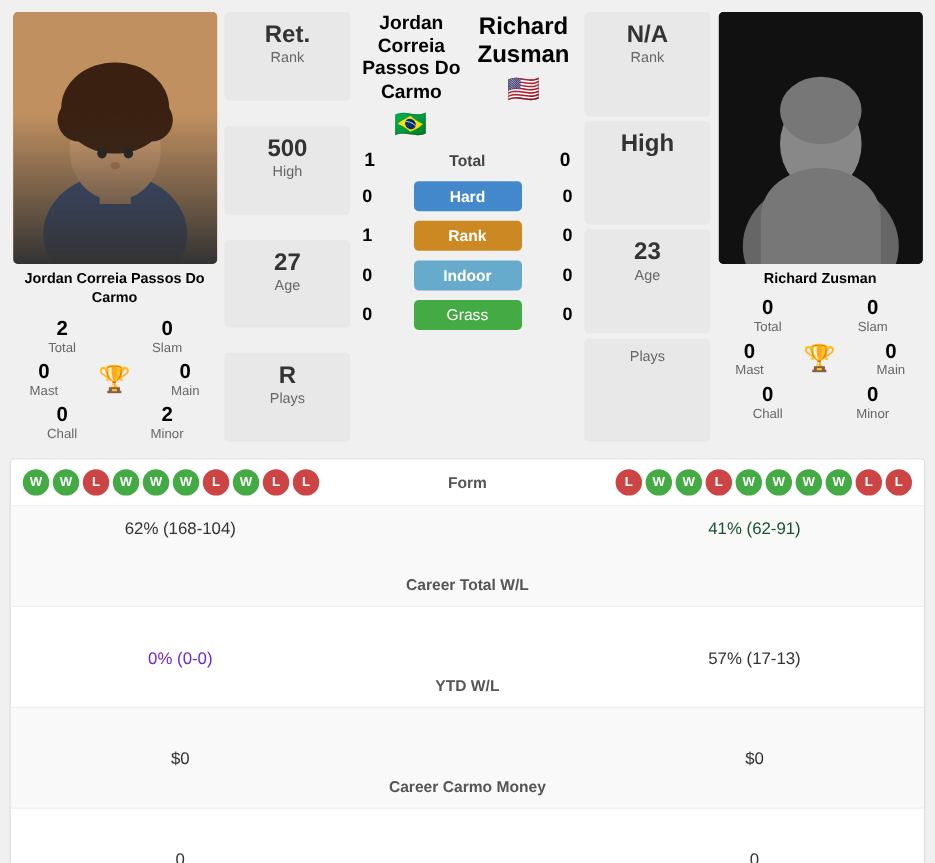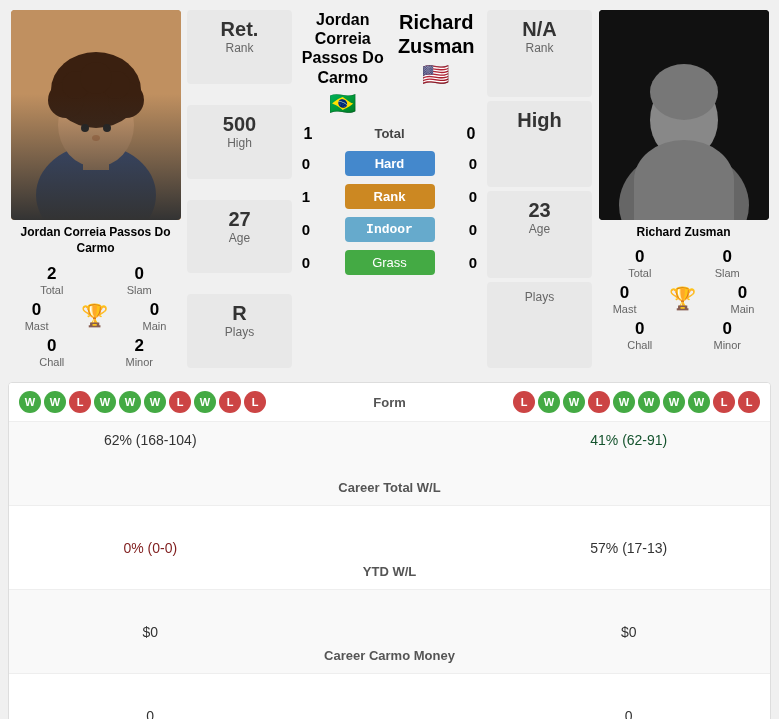--- a/index.html
+++ b/index.html
@@ -328,21 +328,21 @@
         <div class="surface-btn hard" style="background:#4488cc;border-radius:4px;color:white;font-weight:bold;font-size:13px;padding:5px 0;text-align:center;width:90px;">Hard</div>
         <span style="font-size:15px;font-weight:bold;width:20px;text-align:center;">0</span>
       </div>
       <div style="display:flex;align-items:center;width:100%;justify-content:space-between;margin:4px 0;">
         <span style="font-size:15px;font-weight:bold;width:20px;text-align:center;">1</span>
         <div class="surface-btn clay" style="background:#cc8822;border-radius:4px;color:white;font-weight:bold;font-size:13px;padding:5px 0;text-align:center;width:90px;">Rank</div>
         <span style="font-size:15px;font-weight:bold;width:20px;text-align:center;">0</span>
       </div>
       <div style="display:flex;align-items:center;width:100%;justify-content:space-between;margin:4px 0;">
         <span style="font-size:15px;font-weight:bold;width:20px;text-align:center;">0</span>
-        <div class="surface-btn indoor" style="background:#66aacc;border-radius:4px;color:white;font-weight:bold;font-size:13px;padding:5px 0;text-align:center;width:90px;font-family:Liberation Mono, monospace;">Indoor</div>
+        <div class="surface-btn indoor" style="background:#66aacc;border-radius:4px;color:white;font-weight:bold;font-size:13px;padding:5px 0;text-align:center;width:90px;">Indoor</div>
         <span style="font-size:15px;font-weight:bold;width:20px;text-align:center;">0</span>
       </div>
       <div style="display:flex;align-items:center;width:100%;justify-content:space-between;margin:4px 0;">
         <span style="font-size:15px;font-weight:bold;width:20px;text-align:center;">0</span>
         <div class="surface-btn grass" style="background:#44aa44;border-radius:4px;color:white;font-weight:normal;font-size:13px;padding:5px 0;text-align:center;width:90px;">Grass</div>
         <span style="font-size:15px;font-weight:bold;width:20px;text-align:center;">0</span>
       </div>
     </div>
 
     <div class="right-middle">
@@ -445,21 +445,21 @@
         </div>
     </div>
 
     <div id="stats-rows-container">
         <div class="data-row" style="display: flex; align-items: flex-start; padding: 10px 12px; border-bottom: 1px solid rgb(238, 238, 238); background: rgb(249, 249, 249);">
           <div class="data-left" style="flex: 1 1 0%; text-align: center; font-size: 14px; color: rgb(51, 51, 51);">62% (168-104)</div>
           <div class="data-center" style="width: 220px; text-align: center; font-size: 13px; font-weight: bold; color: rgb(85, 85, 85);">Career Total W/L</div>
           <div class="data-right" style="flex: 1 1 0%; text-align: center; font-size: 14px; color: #14532d;">41% (62-91)</div>
         </div>
         <div class="data-row" style="display: flex; align-items: center; padding: 10px 12px; border-bottom: 1px solid rgb(238, 238, 238); background: white;">
-          <div class="data-left" style="flex: 1 1 0%; text-align: center; font-size: 14px; color: #7f1d1d;">0% (0-0)</div>
+          <div class="data-left" style="flex: 1 1 0%; text-align: center; font-size: 14px; color: #6d28d9;">0% (0-0)</div>
           <div class="data-center" style="width: 220px; text-align: center; font-size: 13px; font-weight: bold; color: rgb(85, 85, 85);">YTD W/L</div>
           <div class="data-right" style="flex: 1 1 0%; text-align: center; font-size: 14px; color: rgb(51, 51, 51);">57% (17-13)</div>
         </div>
         <div class="data-row" style="display: flex; align-items: center; padding: 10px 12px; border-bottom: 1px solid rgb(238, 238, 238); background: rgb(249, 249, 249);">
           <div class="data-left" style="flex: 1 1 0%; text-align: center; font-size: 14px; color: rgb(51, 51, 51);">$0</div>
           <div class="data-center" style="width: 220px; text-align: center; font-size: 13px; font-weight: bold; color: rgb(85, 85, 85);">Career Carmo Money</div>
           <div class="data-right" style="flex: 1 1 0%; text-align: center; font-size: 14px; color: rgb(51, 51, 51);">$0</div>
         </div>
         <div class="data-row" style="display: flex; align-items: center; padding: 10px 12px; border-bottom: 1px solid rgb(238, 238, 238); background: white;">
           <div class="data-left" style="flex: 1 1 0%; text-align: center; font-size: 14px; color: rgb(51, 51, 51);">0</div>

